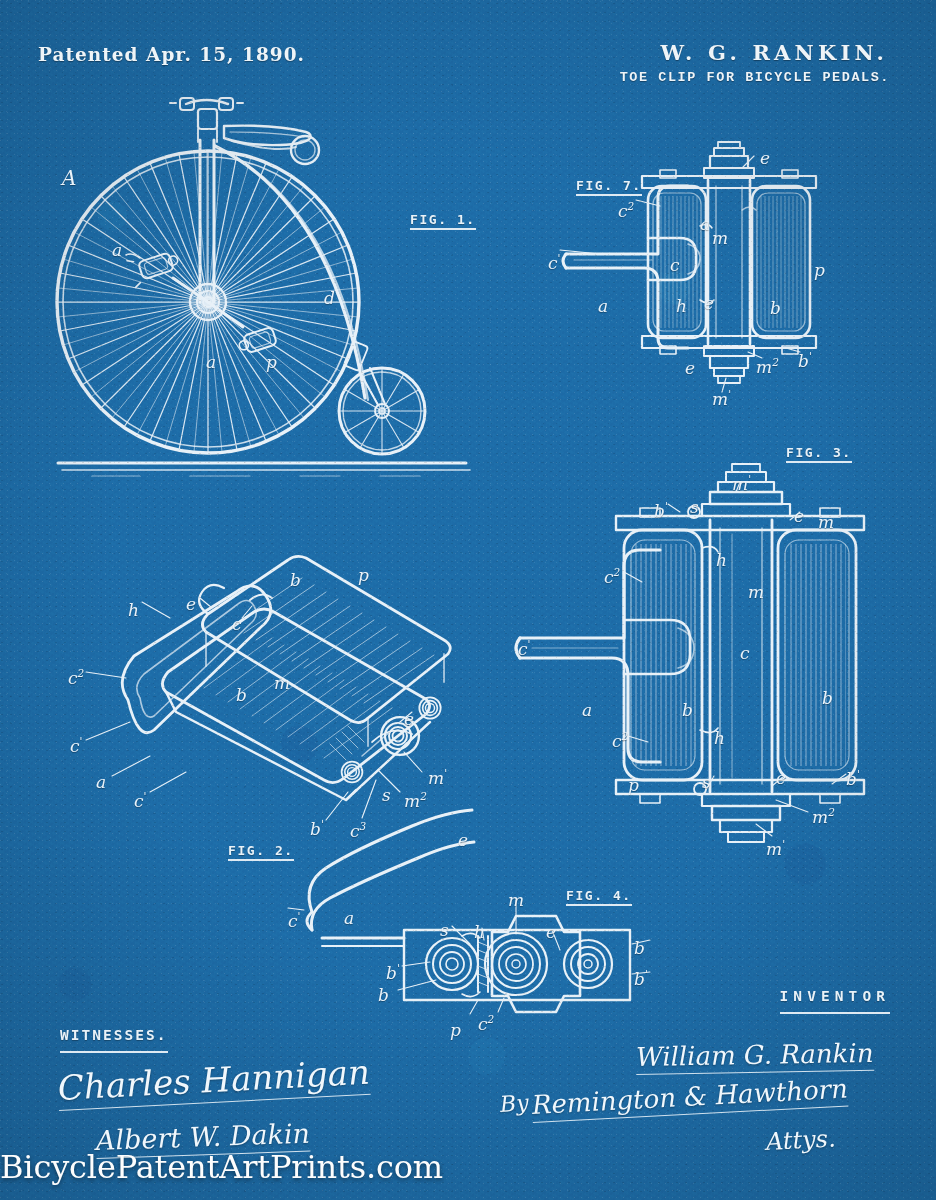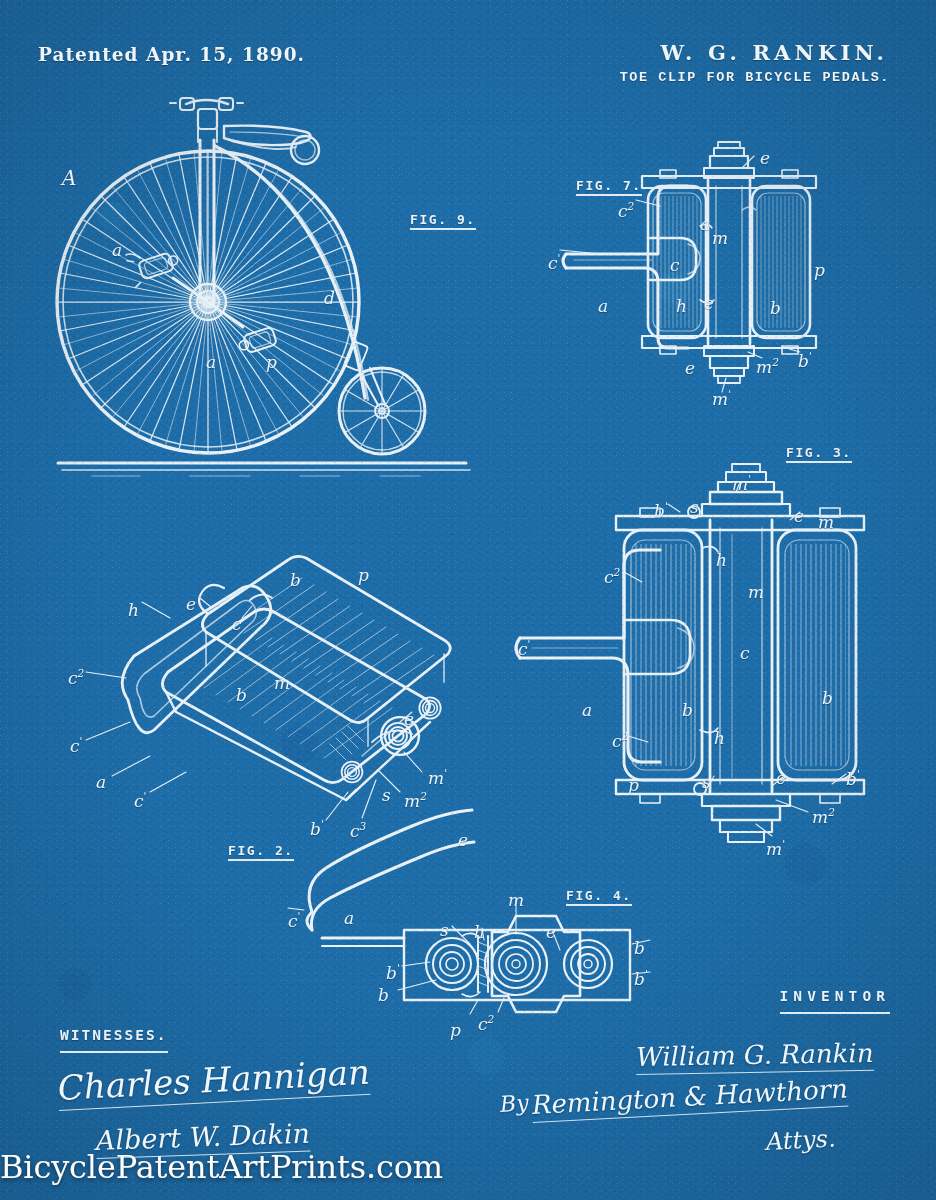--- a/index.html
+++ b/index.html
@@ -519,21 +519,21 @@
 
   <div class="tex"></div>
   <div class="grain"></div>
   <div class="vig"></div>
 
   <div class="hdr" id="patdate">Patented Apr. 15, 1890.</div>
   <div class="hdr" id="invname">W. G. RANKIN.</div>
   <div class="hdr" id="invtitle">TOE CLIP FOR BICYCLE PEDALS.</div>
 
   <div id="figlayer">
-      <div class="figlbl" style="left: 410px; top: 212px;">FIG. 9.</div>
+      <div class="figlbl" style="left: 410px; top: 212px;">FIG. 1.</div>
       <div class="ref big" style="left: 62px; top: 166px;">A</div>
       <div class="ref" style="left: 112px; top: 240px;">a</div>
       <div class="ref" style="left: 324px; top: 288px;">d</div>
       <div class="ref" style="left: 206px; top: 352px;">a</div>
       <div class="ref" style="left: 266px; top: 352px;">p</div>
       <div class="figlbl" style="left: 576px; top: 178px;">FIG. 7.</div>
       <div class="ref" style="left: 760px; top: 148px;">e</div>
       <div class="ref" style="left: 618px; top: 200px;">c<sup>2</sup></div>
       <div class="ref" style="left: 700px; top: 214px;">a</div>
       <div class="ref" style="left: 712px; top: 228px;">m</div>

